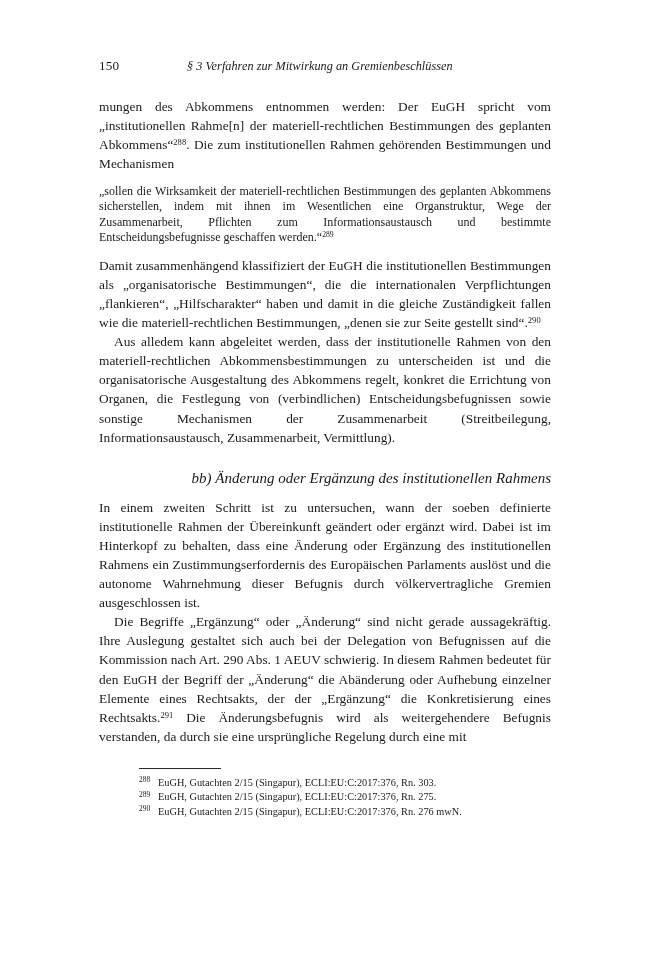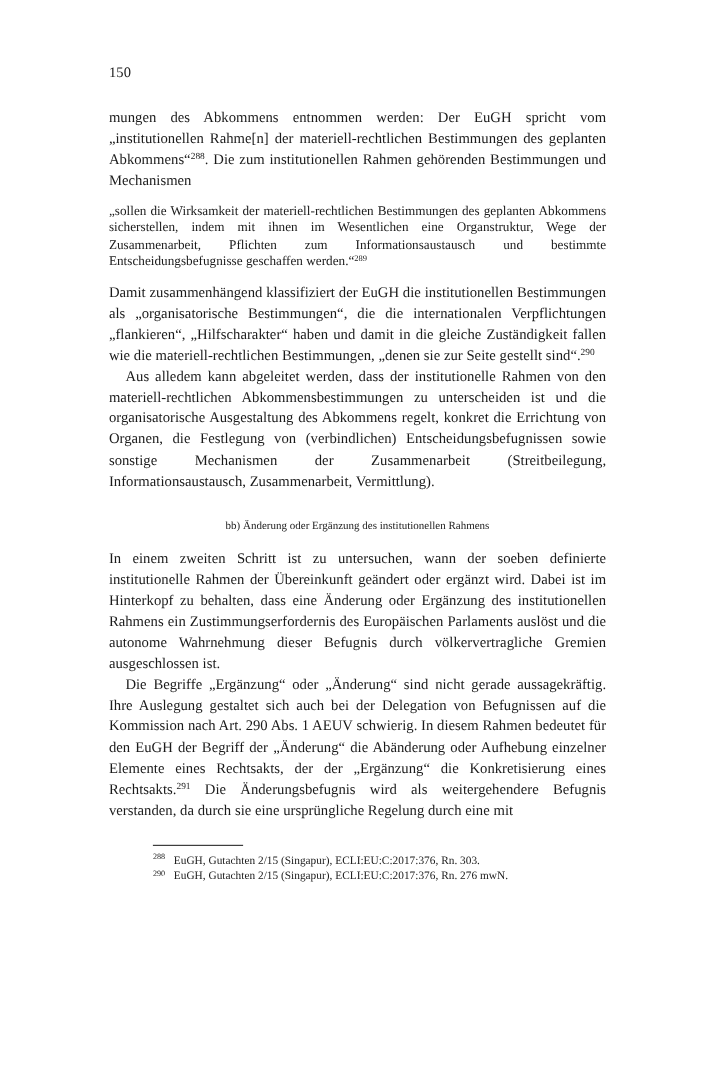--- a/index.html
+++ b/index.html
@@ -65,24 +65,25 @@
   .quote {
     margin: 11px 0 11px 0;
     font-size: 12px;
     line-height: 15.1px;
     text-align: justify;
     letter-spacing: 0.01px;
   }
 
   
   .subhead {
-    font-size: 10px;
+    font-style: italic;
+    font-size: 15px;
     line-height: 19px;
     margin: 22px 0 10px 0;
-    text-align: center;
+    text-align: right;
   }
 
   sup {
     font-size: 0.64em;
     line-height: 0;
     vertical-align: 0.52em;
   }
 
   
   .footnotes {
@@ -120,20 +121,21 @@
 </style>
 </head>
 <body>
 
 <div class="page">
 
   <div class="content">
 
     <div class="runhead">
       <span class="folio">150</span>
+      <span class="title">§ 3 Verfahren zur Mitwirkung an Gremienbeschlüssen</span>
     </div>
 
     <p class="noindent"><span>mungen des Abkommens entnommen werden: Der EuGH spricht vom „institutionellen Rahme[n] der materiell-rechtlichen Bestimmungen des geplanten Abkommens“</span><sup>288</sup><span>. Die zum institutionellen Rahmen gehörenden Bestimmungen und Mechanismen</span></p>
 
     <div class="quote"><span>„sollen die Wirksamkeit der materiell-rechtlichen Bestimmungen des geplanten Abkommens sicherstellen, indem mit ihnen im Wesentlichen eine Organstruktur, Wege der Zusammenarbeit, Pflichten zum Informationsaustausch und bestimmte Entscheidungsbefugnisse geschaffen werden.“</span><sup>289</sup></div>
 
     <p class="noindent"><span>Damit zusammenhängend klassifiziert der EuGH die institutionellen Bestimmungen als „organisatorische Bestimmungen“, die die internationalen Verpflichtungen „flankieren“, „Hilfscharakter“ haben und damit in die gleiche Zuständigkeit fallen wie die materiell-rechtlichen Bestimmungen, „denen sie zur Seite gestellt sind“.</span><sup>290</sup></p>
 
     <p class="indent">Aus alledem kann abgeleitet werden, dass der institutionelle Rahmen von den materiell-rechtlichen Abkommensbestimmungen zu unterscheiden ist und die organisatorische Ausgestaltung des Abkommens regelt, konkret die Errichtung von Organen, die Festlegung von (verbindlichen) Entscheidungsbefugnissen sowie sonstige Mechanismen der Zusammenarbeit (Streitbeilegung, Informationsaustausch, Zusammenarbeit, Vermittlung).</p>
 
@@ -143,18 +145,19 @@
 
     <p class="indent"><span>Die Begriffe „Ergänzung“ oder „Änderung“ sind nicht gerade aussagekräftig. Ihre Auslegung gestaltet sich auch bei der Delegation von Befugnissen auf die Kommission nach Art. 290 Abs. 1 AEUV schwierig. In diesem Rahmen bedeutet für den EuGH der Begriff der „Änderung“ die Abänderung oder Aufhebung einzelner Elemente eines Rechtsakts, der der „Ergänzung“ die Konkretisierung eines Rechtsakts.</span><sup>291</sup><span> Die Änderungsbefugnis wird als weitergehendere Befugnis verstanden, da durch sie eine ursprüngliche Regelung durch eine mit</span></p>
 
   </div>
 
   <div class="footnotes">
     <div class="fn-rule"></div>
 
     <p class="fn"><span class="fn-num">288</span><span class="fn-sp"></span><span>EuGH, Gutachten 2/15 (Singapur), ECLI:EU:C:2017:376, Rn. 303.</span></p>
 
+    <p class="fn"><span class="fn-num">289</span><span class="fn-sp"></span><span>EuGH, Gutachten 2/15 (Singapur), ECLI:EU:C:2017:376, Rn. 275.</span></p>
 
     <p class="fn"><span class="fn-num">290</span><span class="fn-sp"></span><span>EuGH, Gutachten 2/15 (Singapur), ECLI:EU:C:2017:376, Rn. 276 mwN.</span></p>
 
   </div>
 
 </div>
 
 </body></html>

